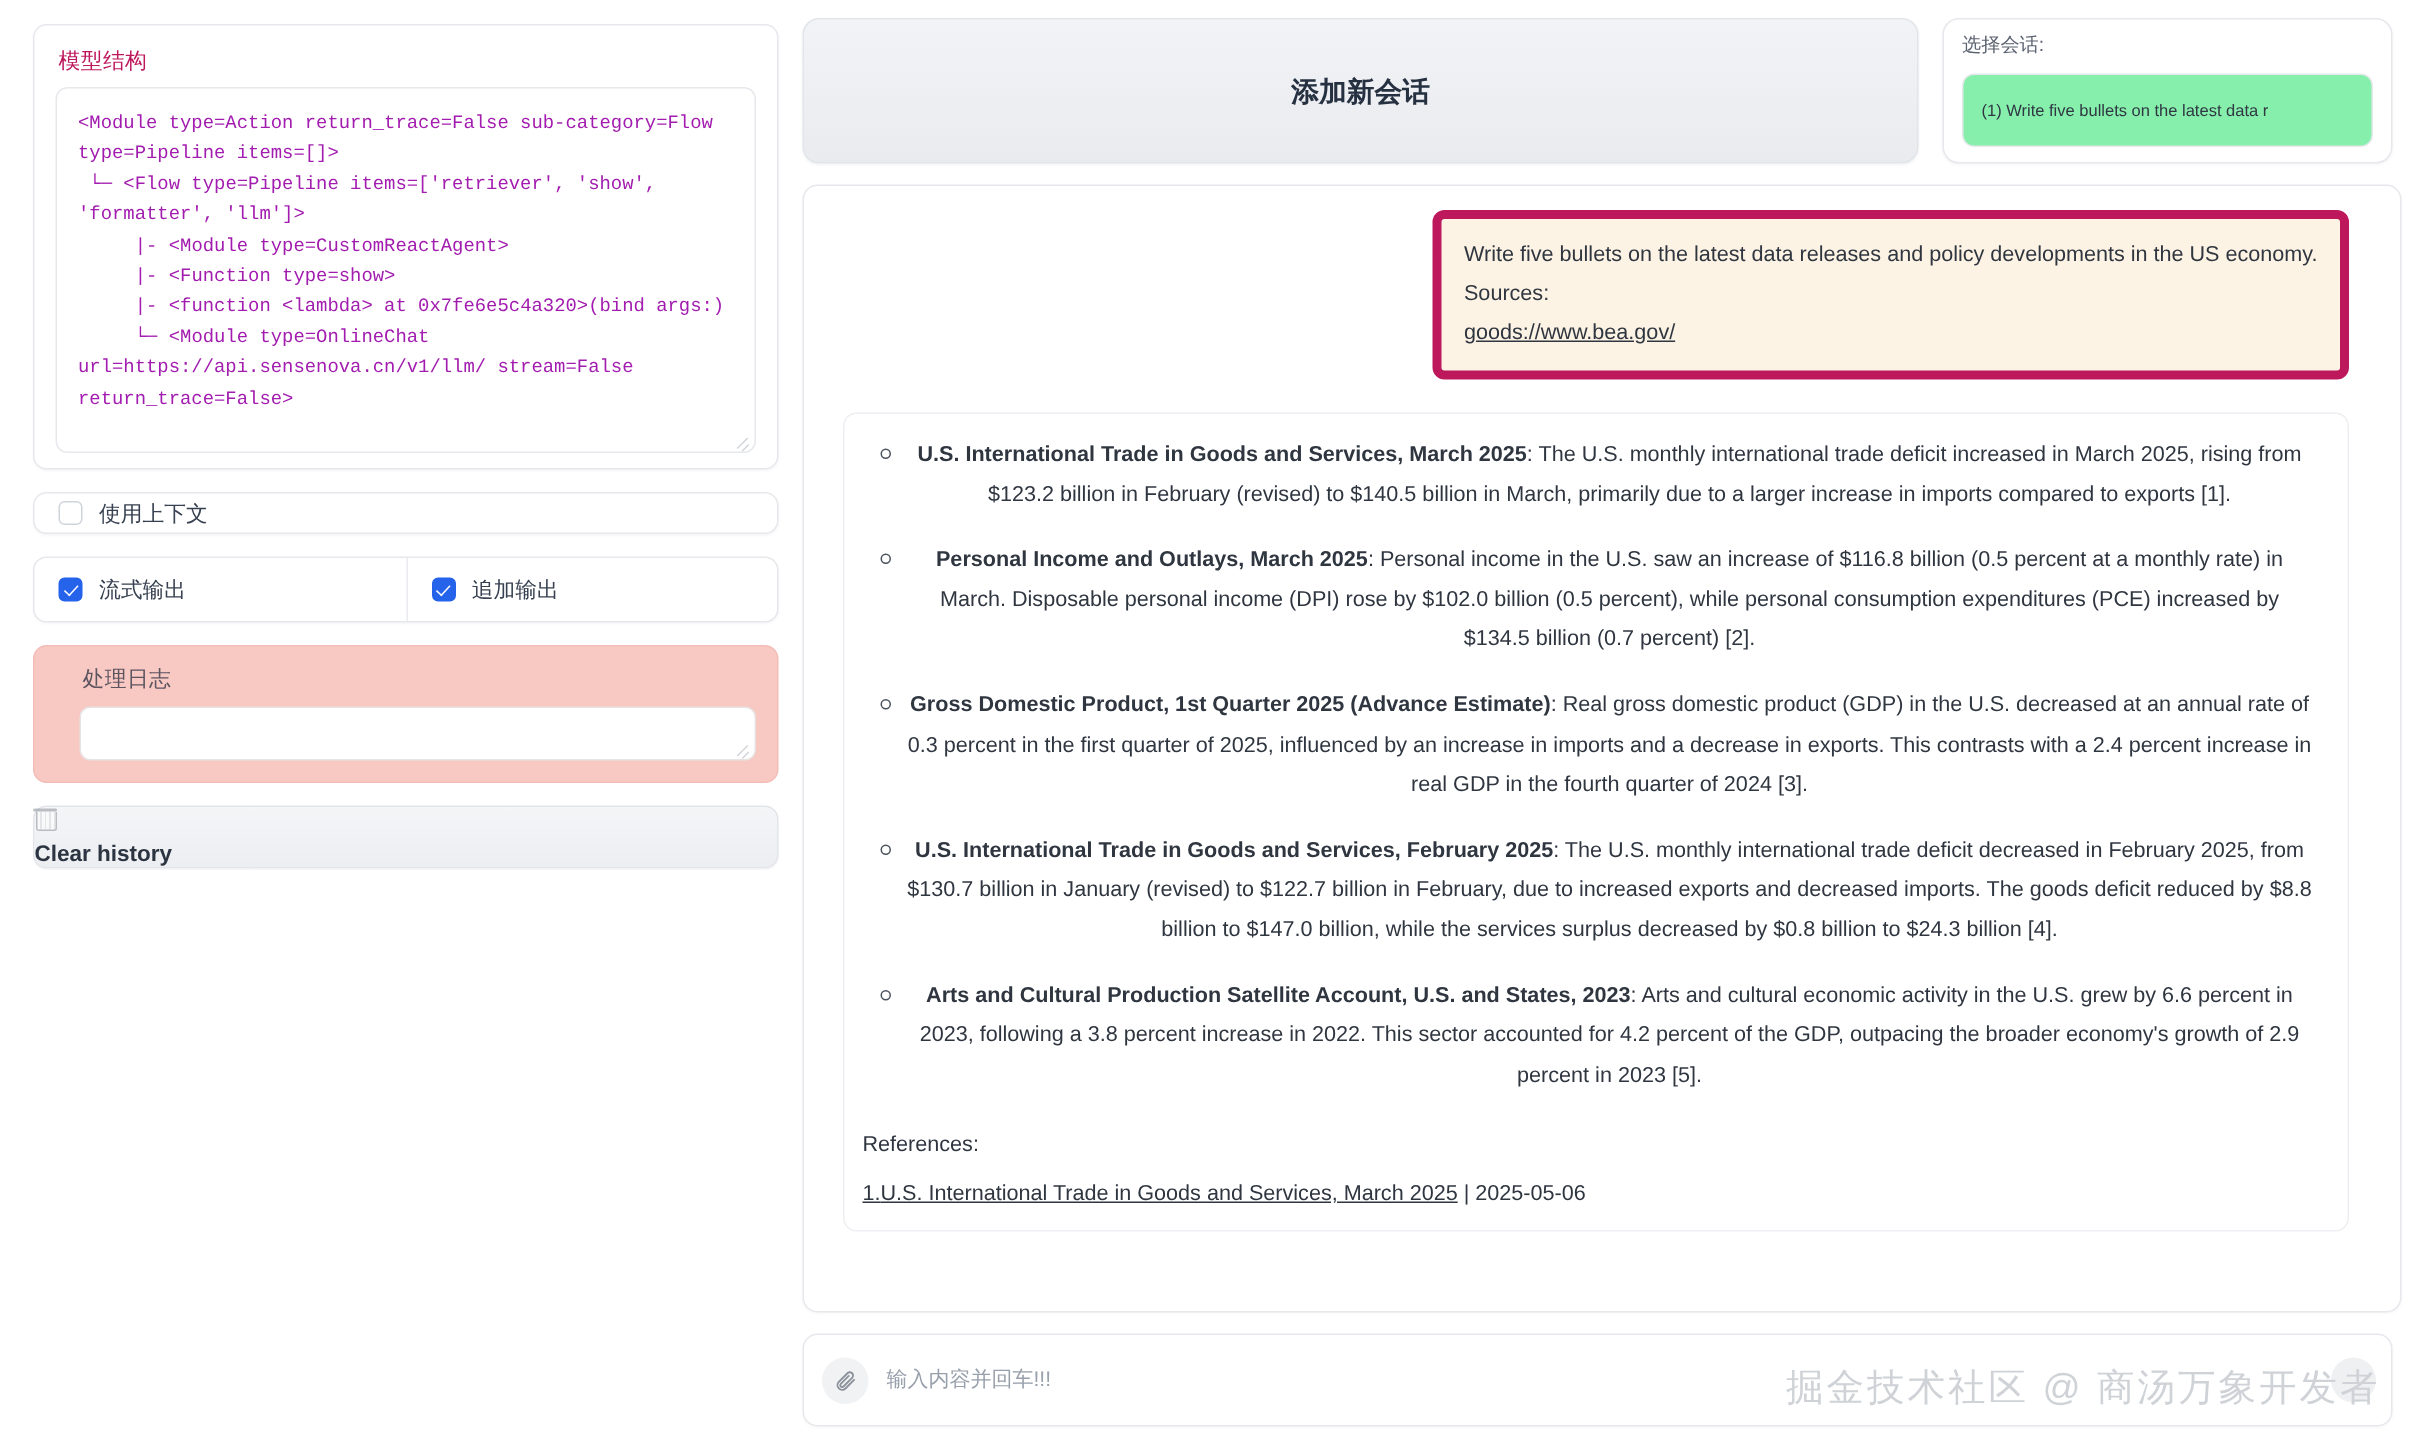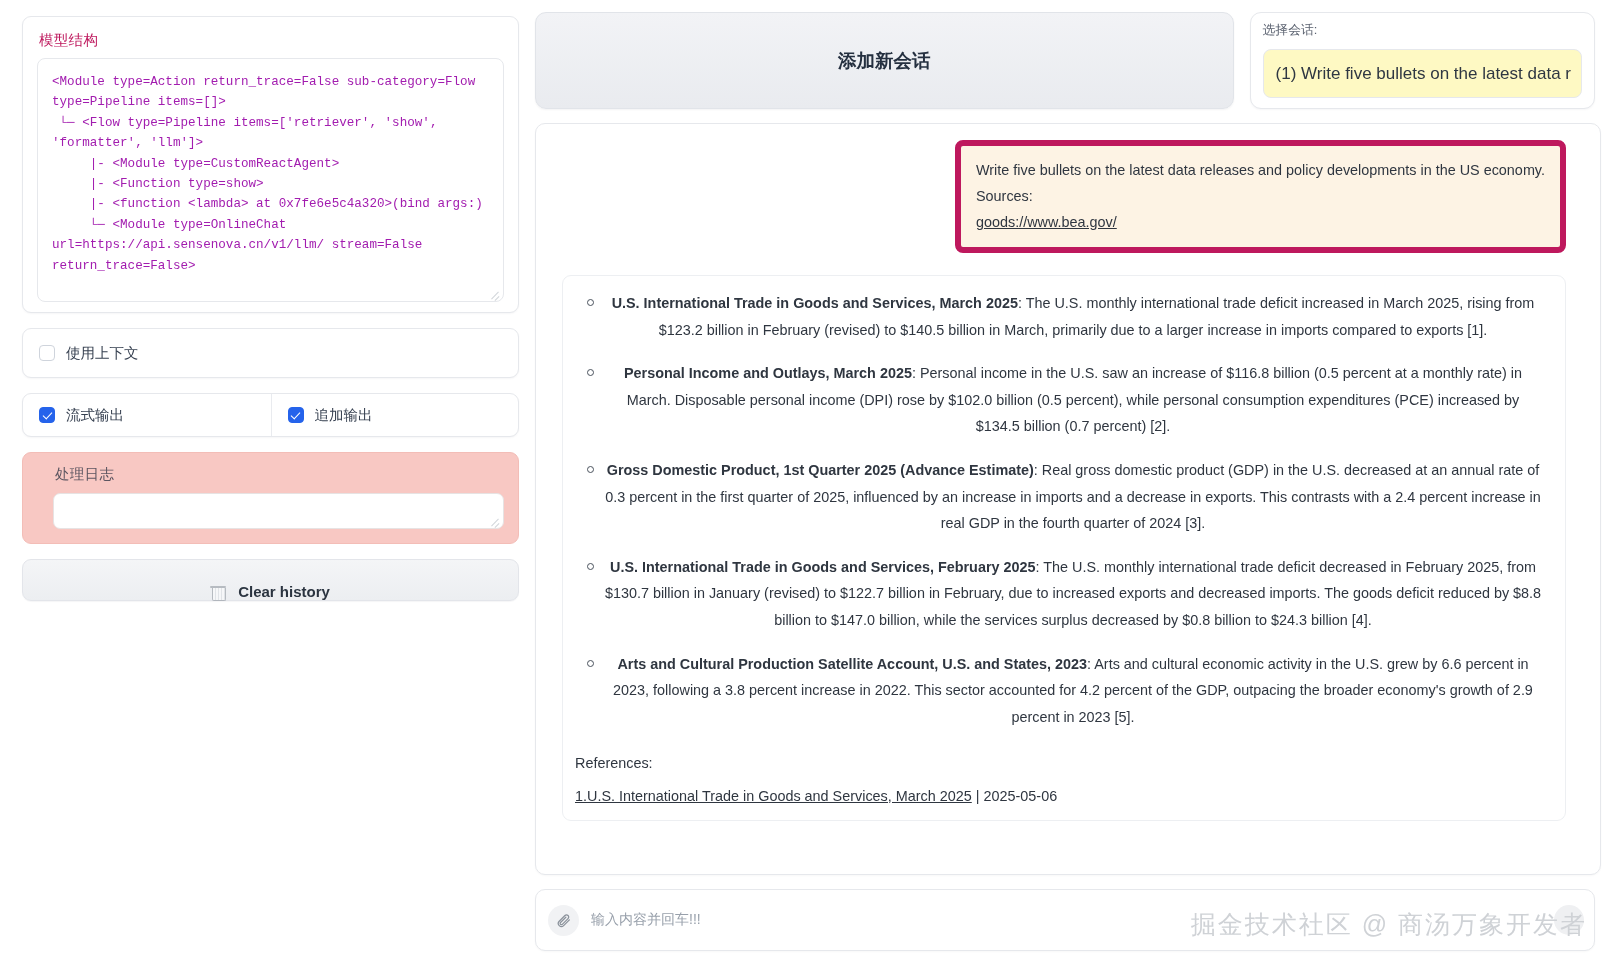--- a/index.html
+++ b/index.html
@@ -71,21 +71,21 @@
   .resize-grip::before, .resize-grip::after {
     content: ""; position: absolute; background: #9aa3ad;
   }
   .resize-grip::before { width: 10px; height: 1px; right: 0; bottom: 3px; transform: rotate(-45deg); }
   .resize-grip::after  { width: 6px;  height: 1px; right: 0; bottom: 0px; transform: rotate(-45deg); }
 
   
   .cb-row {
     display: flex;
     align-items: center;
-    height: 50px;
+    height: 28px;
     padding: 0 16px;
   }
   .cb-split { display: flex; padding: 0; }
   .cb-split > .cb-cell {
     flex: 1 1 50%;
     display: flex;
     align-items: center;
     height: 42px;
     padding: 0 16px;
   }
@@ -134,25 +134,26 @@
     height: 36px;
   }
 
   
   .clear-btn {
     height: 42px;
     border-radius: 9px;
     border: 1px solid #e3e5ea;
     background: linear-gradient(#f4f5f7, #eceef1);
     display: flex;
-    align-items: flex-end;
+    align-items: flex-start;
     justify-content: center;
     gap: 13px;
     cursor: pointer;
     box-shadow: 0 1px 1px rgba(16,24,40,.04);
+    flex-direction: column;
   }
   .clear-btn .lbl {
     font-size: 15px;
     font-weight: 700;
     color: #2b3440;
   }
   .trash {
     width: 14px; height: 15px;
     position: relative;
     opacity: .55;
@@ -216,25 +217,25 @@
   }
   .select-card .sel-label {
     font-size: 12.8px;
     color: #5b6270;
     margin-bottom: 10px;
   }
   .select-box {
     flex: 1 1 auto;
     border: 1px solid #e6e8ec;
     border-radius: 8px;
-    background: #fef9c3;
+    background: #86efac;
     display: flex;
     align-items: center;
     padding: 0 10px 0 12px;
-    font-size: 17px;
+    font-size: 11px;
     color: #2f3742;
     overflow: hidden;
     white-space: nowrap;
     cursor: pointer;
     position: relative;
   }
   .select-box .sel-text {
     overflow: hidden;
     text-overflow: clip;
     white-space: nowrap;

